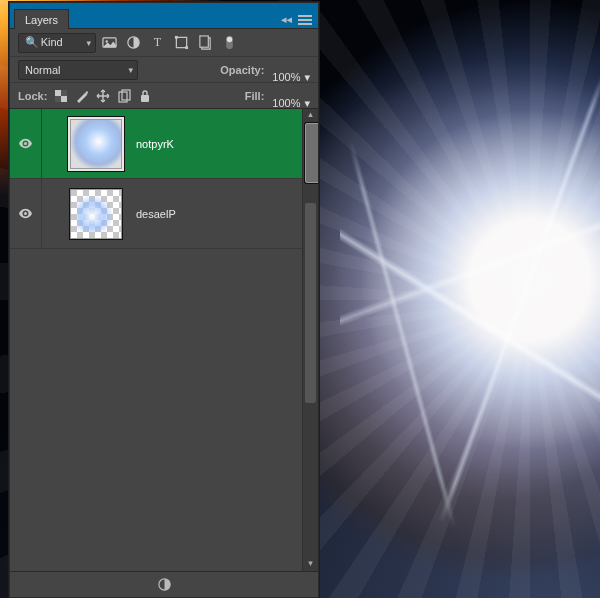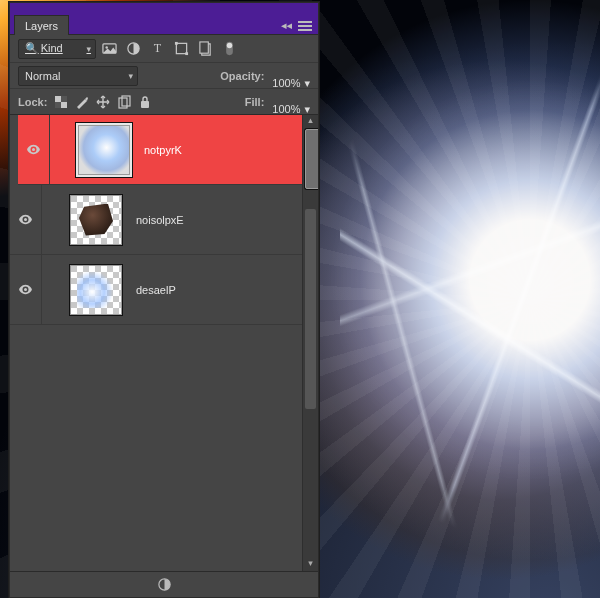--- a/index.html
+++ b/index.html
@@ -42,21 +42,21 @@
   
   .panel {
     position: absolute; left: 9px; top: 2px;
     width: 310px; height: 596px;
     background: #454545;
     border: 1px solid #2a2a2a;
     display: flex; flex-direction: column;
     box-shadow: 0 0 0 1px #1e1e1e;
   }
   .tabbar {
-    height: 32px; background: #4c1d95;
+    height: 26px; background: #0369a1;
     display: flex; align-items: flex-end;
     border-bottom: 1px solid #2a2a2a;
     position: relative;
   }
   .tab {
     background: #454545; padding: 4px 10px 3px;
     border: 1px solid #2a2a2a; border-bottom: none;
     margin-left: 4px; font-size: 11px; color: #e4e4e4;
     position: relative; top: 1px;
   }
@@ -66,21 +66,21 @@
     background: linear-gradient(#bbb,#bbb) 0 0/100% 2px no-repeat,
                 linear-gradient(#bbb,#bbb) 0 4px/100% 2px no-repeat,
                 linear-gradient(#bbb,#bbb) 0 8px/100% 2px no-repeat;}
   .row { display:flex; align-items:center; height:28px; padding:0 8px; gap:6px;
          border-bottom:1px solid #383838; background:#454545;}
   .row2 { height:26px;align-items:center; }
   .select { display:flex; align-items:center; justify-content:space-between;
     background:#3a3a3a; border:1px solid #2a2a2a; border-radius:2px;
     height:20px; padding:0 4px 0 6px; color:#ddd;}
   .select .chev{font-size:9px;color:#bbb;}
-  .kind { width:78px;text-decoration:underline; }
+  .kind { width:78px; }
   .kind .mag{font-size:11px; color:#ccc; margin-right:2px;}
   .blend { width:120px; }
   .iconstrip { display:flex; gap:9px; align-items:center; color:#ccc;}
   .ic { width:15px; height:15px; display:flex;align-items:center;justify-content:center;}
   .ic svg{width:15px;height:15px;fill:#c8c8c8;}
   .lbl { color:#bbb; font-size:11px;font-weight:bold; }
   .pct { display:flex; align-items:center; gap:2px;margin-top:15px; }
   .pctbox{ border-bottom:1px solid #777; padding:0 2px; }
   .lockbtn{ width:15px;height:15px; display:flex;align-items:center;justify-content:center;}
   .lockbtn svg{width:14px;height:14px;fill:#c8c8c8;}
@@ -97,21 +97,21 @@
   .scroll .arr{position:absolute;left:0;right:0;height:13px;text-align:center;color:#aaa;font-size:9px;}
   .scroll .up{top:0}.scroll .dn{bottom:0}
   .scroll .thumb2{position:absolute; left:2px; right:2px; top:94px; height:200px;
     background:#565656; border-radius:2px;}
 
   .items { position:absolute; left:0; right:16px; top:0; bottom:0; }
   .layer {
     display:flex; align-items:center; height:70px;
     border-bottom:1px solid #393939;
   }
-  .layer.sel { background:#ef4444;margin-left:8px; }
+  .layer.sel { background:#15803d; }
   .eyebox { width:32px; height:100%; display:flex;align-items:center;justify-content:center;
     border-right:1px solid #393939;}
   .eyebox svg{width:15px;height:15px;fill:#c8c8c8;}
   .indent{ width:28px; }
   .thumb {
     width:52px; height:50px; border:1px solid #9a9a9a;
     background:#ddd; position:relative; flex:0 0 auto;
     box-shadow:0 0 0 1px #111;
   }
   .layer.sel .thumb{ box-shadow:0 0 0 2px #e8e8e8, 0 0 0 3px #111;}
@@ -274,33 +274,20 @@
         </div>
         <div class="layer">
           <div class="eyebox">
             <svg viewBox="0 0 16 16">
               <path d="M8 3C4 3 1.2 7 1.2 8S4 13 8 13s6.8-4 6.8-5S12 3 8 3Zm0 8.2A3.2 3.2 0 1 1 11.2 8 3.2 3.2 0 0 1 8 11.2Z" fill="#c8c8c8"></path>
               <circle cx="8" cy="8" r="1.6" fill="#c8c8c8"></circle>
             </svg>
           </div>
           <div class="indent"></div>
           <div class="thumb checker">
-            <div class="rock"></div>
-          </div>
-          <span class="lname">noisolpxE</span>
-        </div>
-        <div class="layer">
-          <div class="eyebox">
-            <svg viewBox="0 0 16 16">
-              <path d="M8 3C4 3 1.2 7 1.2 8S4 13 8 13s6.8-4 6.8-5S12 3 8 3Zm0 8.2A3.2 3.2 0 1 1 11.2 8 3.2 3.2 0 0 1 8 11.2Z" fill="#c8c8c8"></path>
-              <circle cx="8" cy="8" r="1.6" fill="#c8c8c8"></circle>
-            </svg>
-          </div>
-          <div class="indent"></div>
-          <div class="thumb checker">
             <div class="frag"></div>
           </div>
           <span class="lname">desaelP</span>
         </div>
       </div>
     <div class="scroll">
       <div class="arr up">▴</div>
       <div class="thumb" style="left:2px;right:2px;top:14px;height:60px;position:absolute;background:#707070;border-radius:2px"></div>
       <div class="thumb2"></div>
       <div class="arr dn">▾</div>

